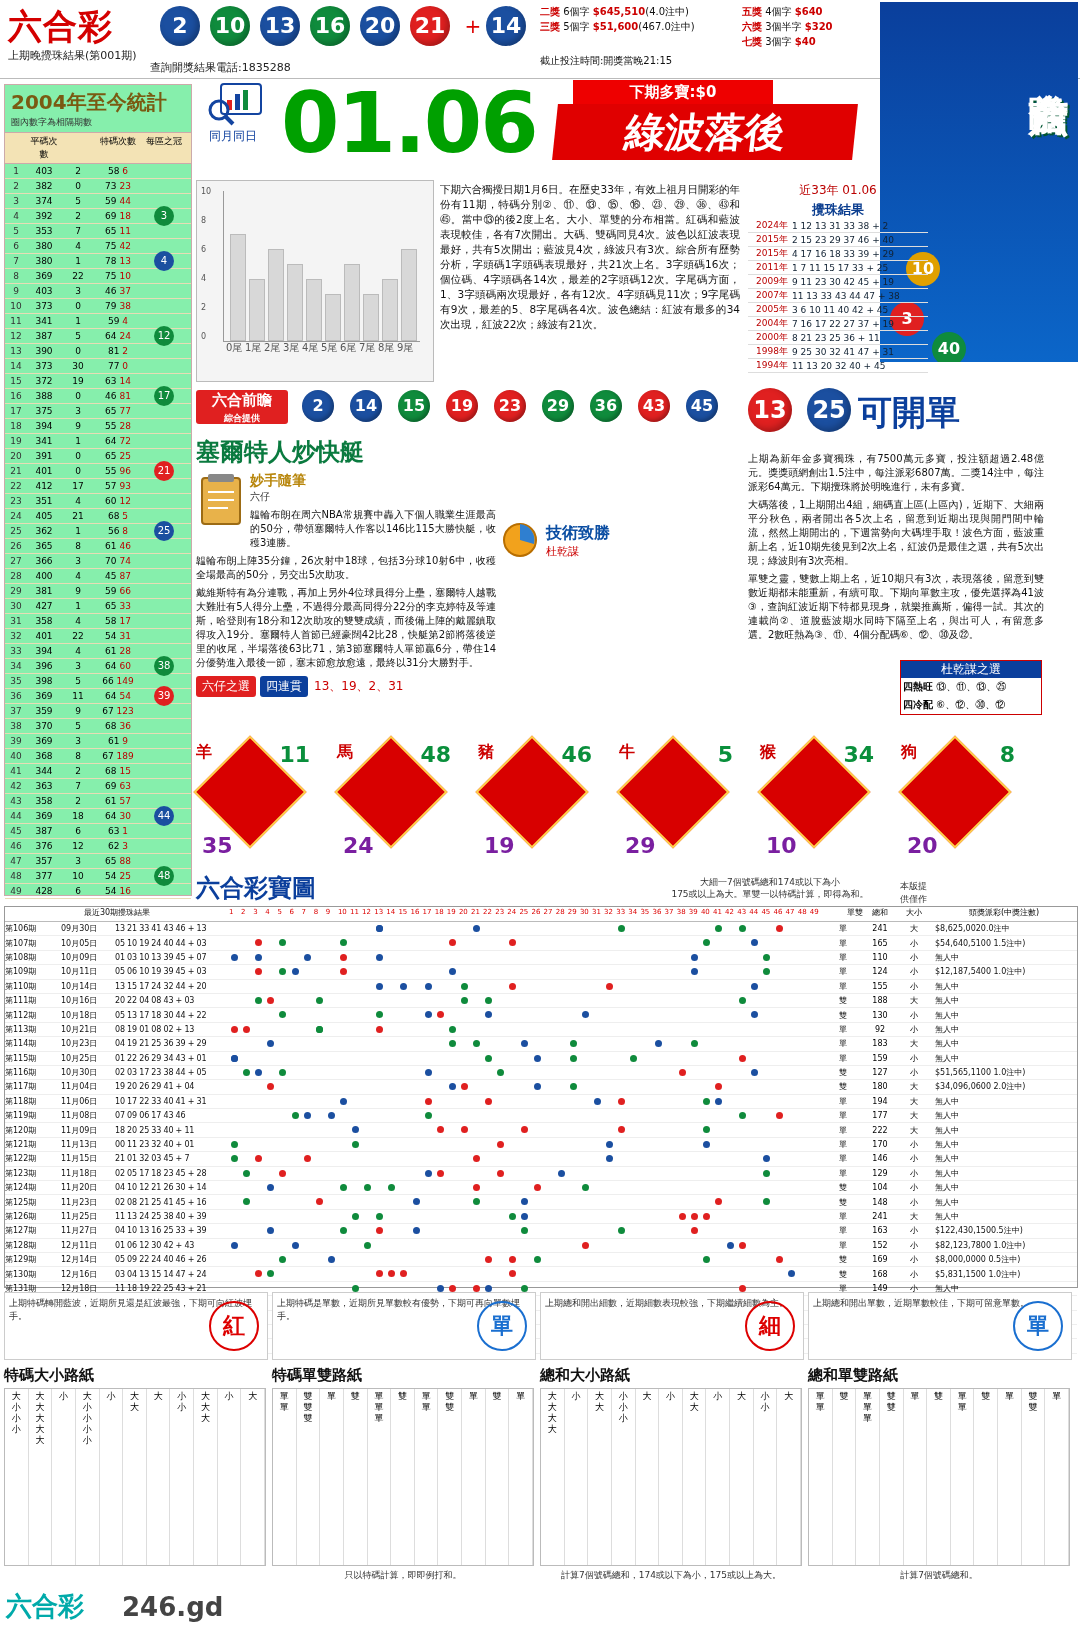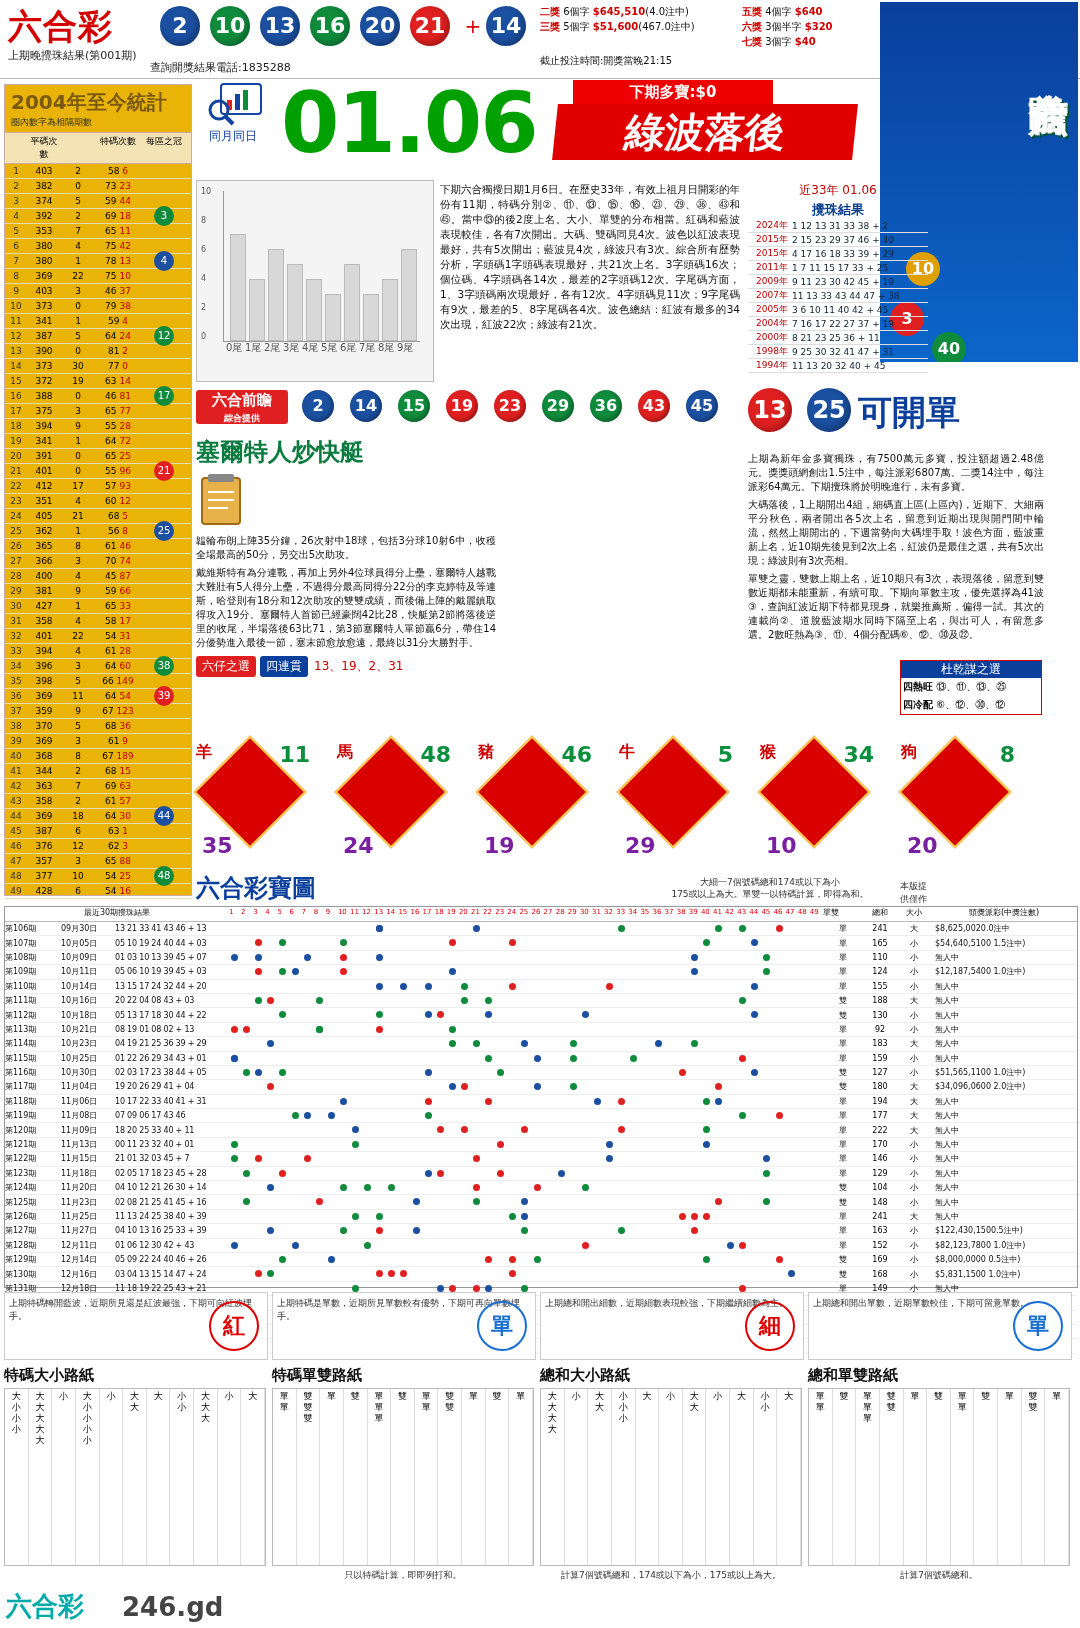--- a/index.html
+++ b/index.html
@@ -14,21 +14,21 @@
   .ball{display:inline-block;width:40px;height:40px;border-radius:50%;color:#fff;font-size:22px;font-weight:bold;text-align:center;line-height:40px;margin-right:10px;vertical-align:top;box-shadow:inset -3px -3px 6px rgba(0,0,0,.25);}
   .b-red{background:#e02020;}
   .b-blue{background:#1b4fa0;}
   .plus{display:inline-block;width:26px;text-align:center;font-size:20px;color:#d00;vertical-align:top;line-height:40px;}
   .prize{position:absolute;top:4px;font-size:10px;color:#111;line-height:15px;}
   .prize b{color:#c00;}
   .prizeA{left:540px;}
   .prizeB{left:742px;}
   .deadline{position:absolute;left:540px;top:54px;font-size:10px;color:#111;}
   
-  .statsbox{position:absolute;left:4px;top:84px;width:186px;height:810px;background:#eab308;border:1px solid #caa;}
+  .statsbox{position:absolute;left:4px;top:84px;width:186px;height:810px;background:#86efac;border:1px solid #caa;}
   .stats-title{font-size:20px;color:#7a5a12;font-weight:bold;padding:4px 6px 0 6px;}
   .stats-sub{font-size:9px;color:#333;padding:0 6px 3px 6px;}
   .stats-hd{display:flex;font-size:9px;background:#f3e3b5;border-top:1px solid #caa;border-bottom:1px solid #caa;}
   .stats-hd div{padding:2px 0;text-align:center;}
   .c1{width:22px;}.c2{width:34px;}.c3{width:34px;}.c4{width:46px;}.c5{width:46px;}
   .srow{display:flex;font-size:9px;border-bottom:1px solid #e8dcb5;height:14px;align-items:center;}
   .srow div{text-align:center;}
   .srow .c1{color:#333;}
   .hot{display:inline-block;width:20px;height:20px;border-radius:50%;color:#fff;font-size:10px;line-height:20px;text-align:center;}
   
@@ -82,21 +82,21 @@
   
   .baotu{position:absolute;left:196px;top:872px;font-size:24px;font-weight:bold;color:#0b3f9c;}
   .baotu-n{position:absolute;left:640px;top:876px;font-size:9px;color:#333;line-height:12px;text-align:center;width:260px;}
   .baotu-r{position:absolute;left:900px;top:880px;font-size:9px;color:#333;}
   
   .grid{position:absolute;left:4px;top:906px;width:1072px;height:380px;border:1px solid #999;background:#fff;}
   .grid-hd{display:flex;height:14px;background:#fff;border-bottom:1px solid #bbb;font-size:8px;}
   .gh-left{width:224px;text-align:center;color:#111;}
   .gh-mid{width:594px;position:relative;}
   .gh-mid span{position:absolute;top:1px;font-size:7px;color:#d00;}
-  .gh-r1{width:40px;text-align:left;}
+  .gh-r1{width:40px;text-align:right;}
   .gh-r2{width:34px;text-align:center;}
   .gh-r3{width:34px;text-align:center;}
   .gh-r4{flex:1;text-align:center;}
   .grow{display:flex;height:13.4px;font-size:8px;align-items:center;border-bottom:1px solid #eee;}
   .g-iss{width:56px;color:#111;}
   .g-dt{width:54px;color:#111;}
   .g-nums{width:114px;color:#111;letter-spacing:-0.2px;}
   .g-dots{width:594px;position:relative;height:13.4px;}
   .dot{position:absolute;top:3px;width:7px;height:7px;border-radius:50%;}
   .g-ds{width:40px;text-align:center;}
@@ -637,39 +637,58 @@
     <div style="display:flex;align-items:flex-start;margin-top:4px;">
       <div style="width:54px;flex:none;">
         <svg width="50" height="54" viewBox="0 0 50 54">
           <rect x="6" y="6" width="38" height="46" rx="3" fill="#e8b24a" stroke="#9c6b14" stroke-width="2"></rect>
           <rect x="12" y="2" width="26" height="8" rx="2" fill="#888"></rect>
           <line x1="12" y1="20" x2="38" y2="20" stroke="#fff" stroke-width="2"></line>
           <line x1="12" y1="28" x2="38" y2="28" stroke="#fff" stroke-width="2"></line>
           <line x1="12" y1="36" x2="32" y2="36" stroke="#fff" stroke-width="2"></line>
         </svg>
       </div>
+      <div style="flex:1">
+        <div class="ml-sub">妙手隨筆</div>
+        <div style="font-size:10px;color:#333">六仔</div>
+        <div class="ml-body">韞輪布朗在周六NBA常規賽中轟入下個人職業生涯最高的50分，帶領塞爾特人作客以146比115大勝快艇，收穫3連勝。</div>
+      </div>
     </div>
     <div class="ml-body">韞輪布朗上陣35分鐘，26次射中18球，包括3分球10射6中，收穫全場最高的50分，另交出5次助攻。</div>
     <div class="ml-body">戴維斯特有為分連戰，再加上另外4位球員得分上壘，塞爾特人越戰大難壯有5人得分上壘，不過得分最高同得分22分的李克婷特及等連斯，哈登則有18分和12次助攻的雙雙成績，而後備上陣的戴麗鎮取得攻入19分。塞爾特人首節已經豪闊42比28，快艇第2節將落後逆里的收尾，半場落後63比71，第3節塞爾特人單節贏6分，帶住14分優勢進入最後一節，塞末節愈放愈遠，最終以31分大勝對手。</div>
     <div style="margin-top:6px;display:flex;align-items:center;">
       <div style="background:#e02020;color:#fff;font-size:12px;padding:2px 6px;border-radius:3px;">六仔之選</div>
       <div style="background:#0b3f9c;color:#fff;font-size:12px;padding:2px 6px;border-radius:3px;margin-left:4px;">四連貫</div>
       <div style="font-size:12px;color:#c00;margin-left:6px;">13、19、2、31</div>
     </div>
   </div>
 
   <div class="kkd">
     <span class="ball b-red">13</span>
     <span class="ball b-blue">25</span>
     <span class="kkd-txt">可開單</span>
   </div>
   <div class="rbox">
     <div>上期為新年金多寶獨珠，有7500萬元多寶，投注額超過2.48億元。獎獎頭網創出1.5注中，每注派彩6807萬。二獎14注中，每注派彩64萬元。下期攪珠將於明晚進行，未有多寶。</div>
     <div style="margin-top:4px">大碼落後，1上期開出4組，細碼直上區(上區內)，近期下、大細兩平分秋色，兩者開出各5次上名，留意到近期出現與開門間中輪流，然然上期開出的，下週當勢向大碼埋手取！波色方面，藍波重新上名，近10期先後見到2次上名，紅波仍是最佳之選，共有5次出現；綠波則有3次亮相。</div>
     <div style="margin-top:4px">單雙之靈，雙數上期上名，近10期只有3次，表現落後，留意到雙數近期都未能重新，有續可取。下期向單數主攻，優先選擇為41波③，查詢紅波近期下特都見現身，就樂推薦斯，偏得一試。其次的連載尚②、道脫藍波期水同時下隔至上名，與出可人，有留意多選。2數旺熱為③、⑪、4個分配碼⑥、⑫、㉚及㉒。</div>
+  </div>
+  <div class="tech">
+    <div style="display:flex;align-items:center;">
+      <div>
+        <svg width="40" height="40" viewBox="0 0 40 40">
+          <circle cx="20" cy="20" r="16" fill="#f2a21c" stroke="#b86e00" stroke-width="2"></circle>
+          <path d="M20 20 L20 4 A16 16 0 0 1 34 24 Z" fill="#2f7fd0"></path>
+        </svg>
+      </div>
+      <div style="margin-left:6px">
+        <div class="tech-t">技術致勝</div>
+        <div style="font-size:11px;color:#c00">杜乾謀</div>
+      </div>
+    </div>
   </div>
   <div class="dq">
     <div class="dq-h">杜乾謀之選</div>
     <div class="dq-r">
       <b>四熱旺</b>
       <span>⑬、⑪、⑬、㉕</span>
     </div>
     <div class="dq-r">
       <b>四冷配</b>
       <span>⑥、⑫、㉚、⑫</span>

